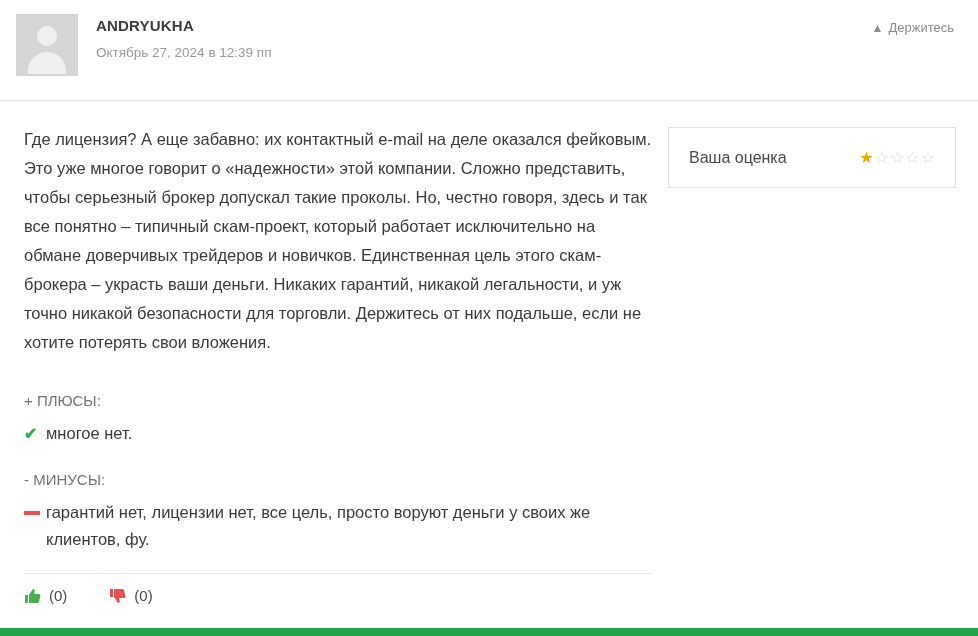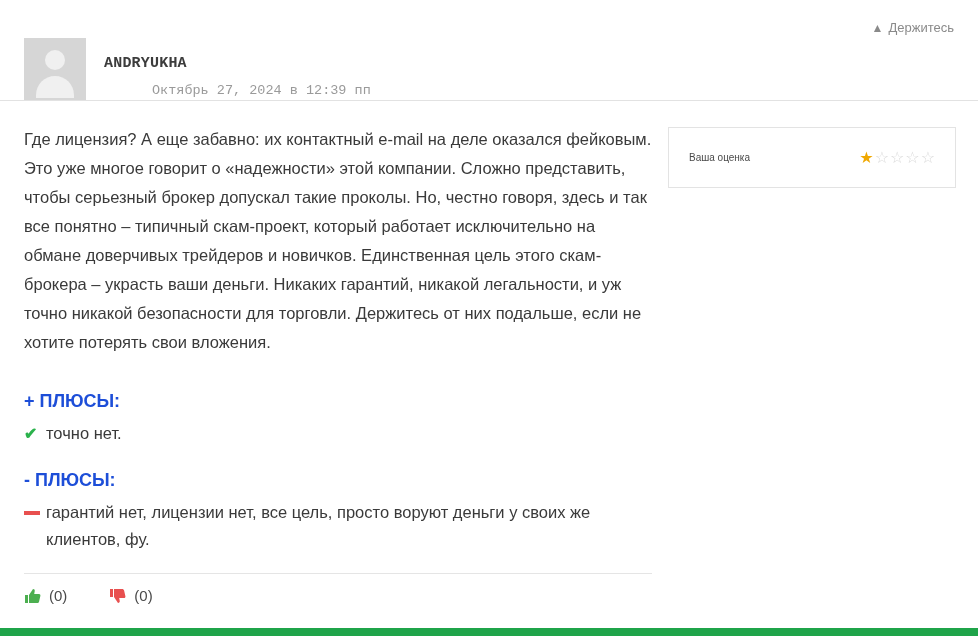--- a/index.html
+++ b/index.html
@@ -17,25 +17,24 @@
   .page {
     position: relative;
     width: 978px;
     height: 636px;
     box-sizing: border-box;
   }
 
   
   .review-header {
     display: flex;
-    align-items: flex-end;
-    padding: 14px 24px 0 24px;
+    align-items: flex-start;
+    padding: 14px 24px 0 16px;
     box-sizing: border-box;
     height: 100px;
-    font-family: Liberation Mono, monospace;
   }
   .avatar {
     width: 62px;
     height: 62px;
     background: #d6d6d6;
     flex: 0 0 62px;
     position: relative;
     overflow: hidden;
   }
   .avatar .head {
@@ -65,21 +64,20 @@
     font-weight: bold;
     color: #3c3c3c;
     letter-spacing: .2px;
     line-height: 20px;
   }
   .review-date {
     margin-top: 8px;
     font-size: 13.5px;
     color: #9a9a9a;
     line-height: 18px;
-    margin-left: 48px;
   }
   .reply-link {
     position: absolute;
     right: 24px;
     top: 20px;
     font-size: 13px;
     color: #8a8a8a;
     text-decoration: none;
     display: flex;
     align-items: center;
@@ -118,23 +116,23 @@
     font-size: 16.5px;
     line-height: 29px;
     color: #3a3a3a;
   }
   .section {
     position: absolute;
     left: 24px;
     width: 628px;
   }
   .section-title {
-    font-size: 18px;
-    font-weight: bold;
-    color: #1d4ed8;
+    font-size: 15px;
+    font-weight: normal;
+    color: #737373;
     line-height: 22px;
   }
   .section-row {
     display: flex;
     align-items: flex-start;
     margin-top: 8px;
   }
   .mark {
     flex: 0 0 22px;
     font-size: 16px;
@@ -208,21 +206,21 @@
     height: 61px;
     border: 1px solid #e3e3e3;
     box-sizing: border-box;
     display: flex;
     align-items: center;
     justify-content: space-between;
     padding: 0 20px;
     background: #ffffff;
   }
   .rating-label {
-    font-size: 10px;
+    font-size: 16px;
     color: #4a4a4a;
   }
   .stars {
     display: flex;
     gap: 1px;
     font-size: 15px;
     line-height: 1;
   }
   .star {
     color: #d9d9d9;
@@ -264,26 +262,26 @@
   <div class="full-divider"></div>
 
   <div class="content">
 
     <div class="review-text">Где лицензия? А еще забавно: их контактный e-mail на деле оказался фейковым. Это уже многое говорит о «надежности» этой компании. Сложно представить, чтобы серьезный брокер допускал такие проколы. Но, честно говоря, здесь и так все понятно – типичный скам-проект, который работает исключительно на обмане доверчивых трейдеров и новичков. Единственная цель этого скам-брокера – украсть ваши деньги. Никаких гарантий, никакой легальности, и уж точно никакой безопасности для торговли. Держитесь от них подальше, если не хотите потерять свои вложения.</div>
 
     <div class="section" id="pros-section">
       <div class="section-title">+ ПЛЮСЫ:</div>
       <div class="section-row">
         <div class="mark plus">✔</div>
-        <div class="section-text">точно нет.</div>
+        <div class="section-text">многое нет.</div>
       </div>
     </div>
 
     <div class="section" id="cons-section">
-      <div class="section-title">- ПЛЮСЫ:</div>
+      <div class="section-title">- МИНУСЫ:</div>
       <div class="section-row">
         <div class="mark minus">
             <i></i>
           </div>
         <div class="section-text">гарантий нет, лицензии нет, все цель, просто воруют деньги у своих же клиентов, фу.</div>
       </div>
     </div>
 
     <div class="bottom-divider"></div>
 

